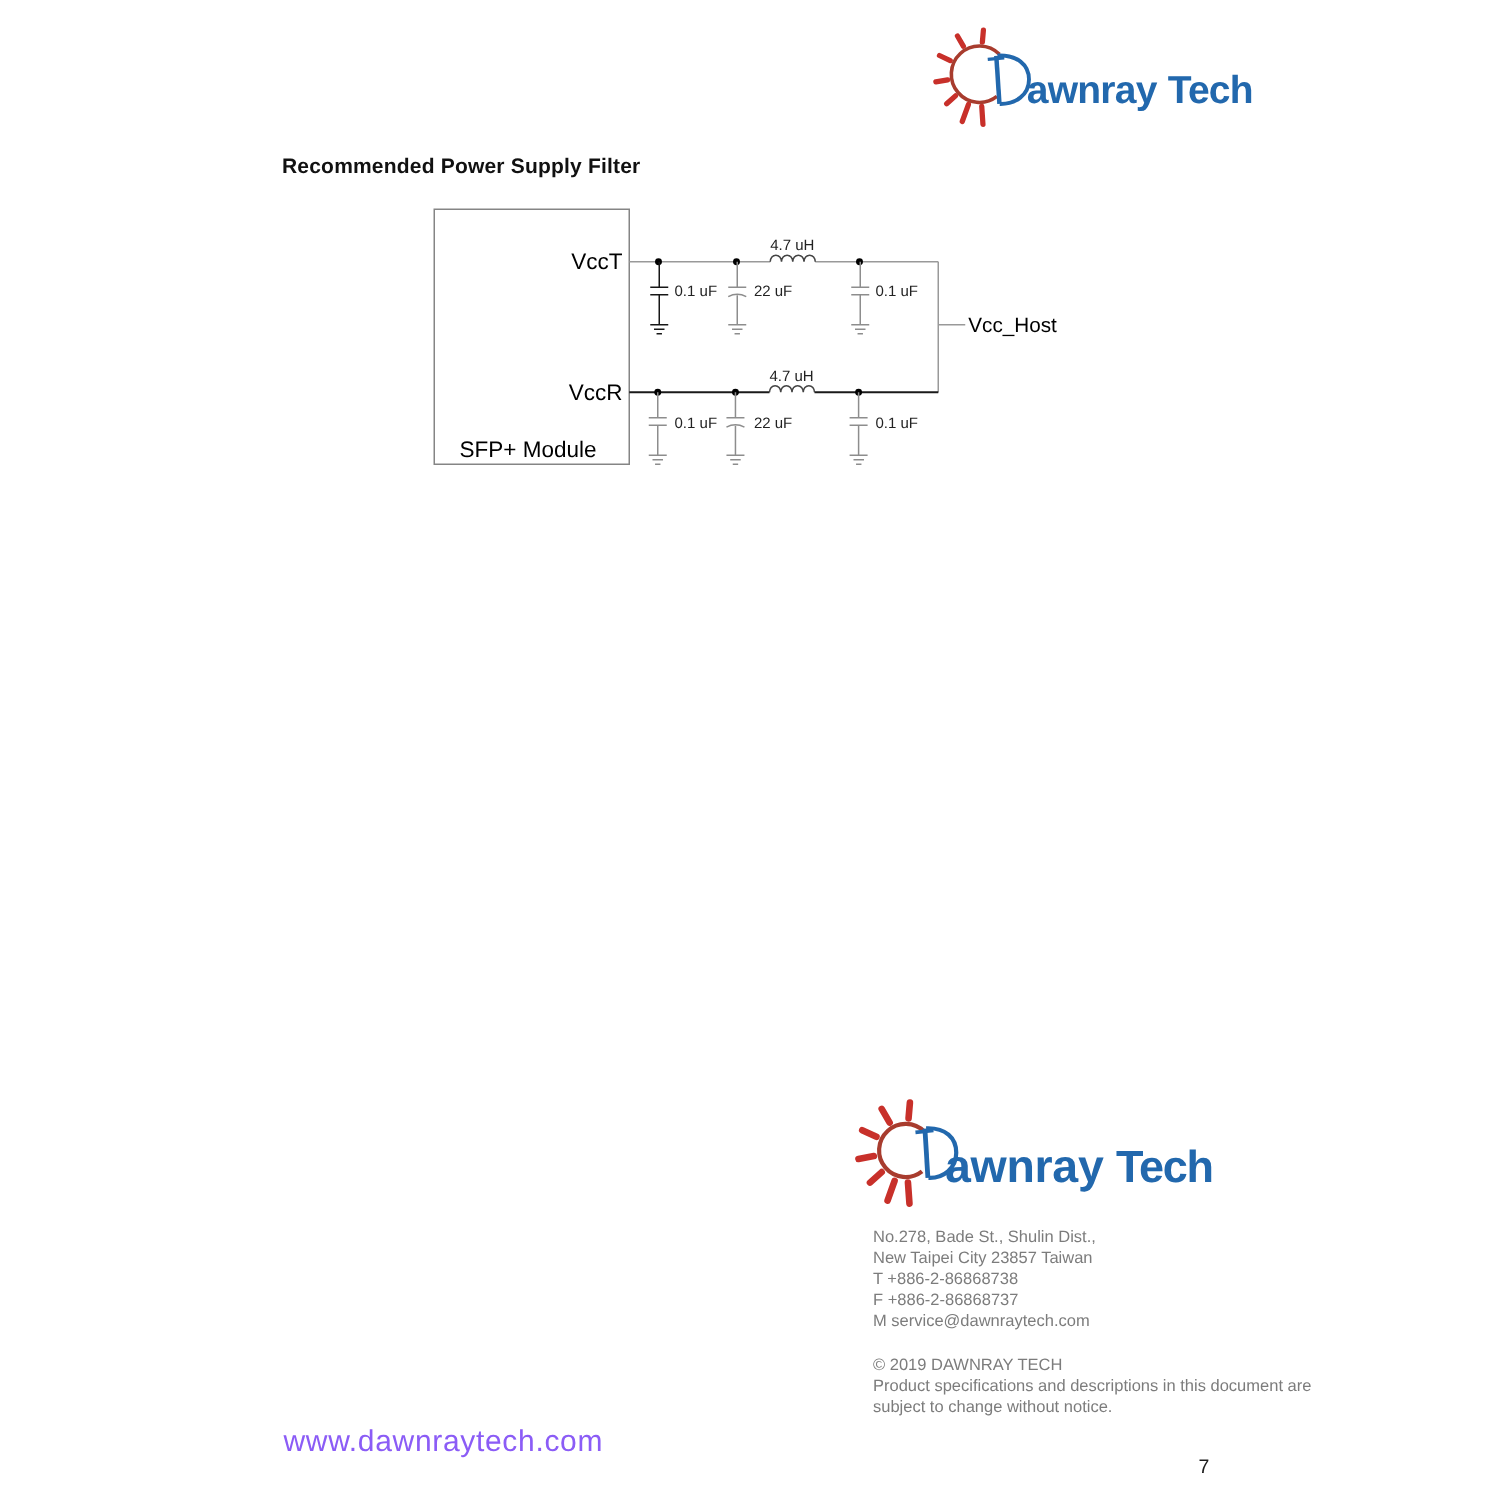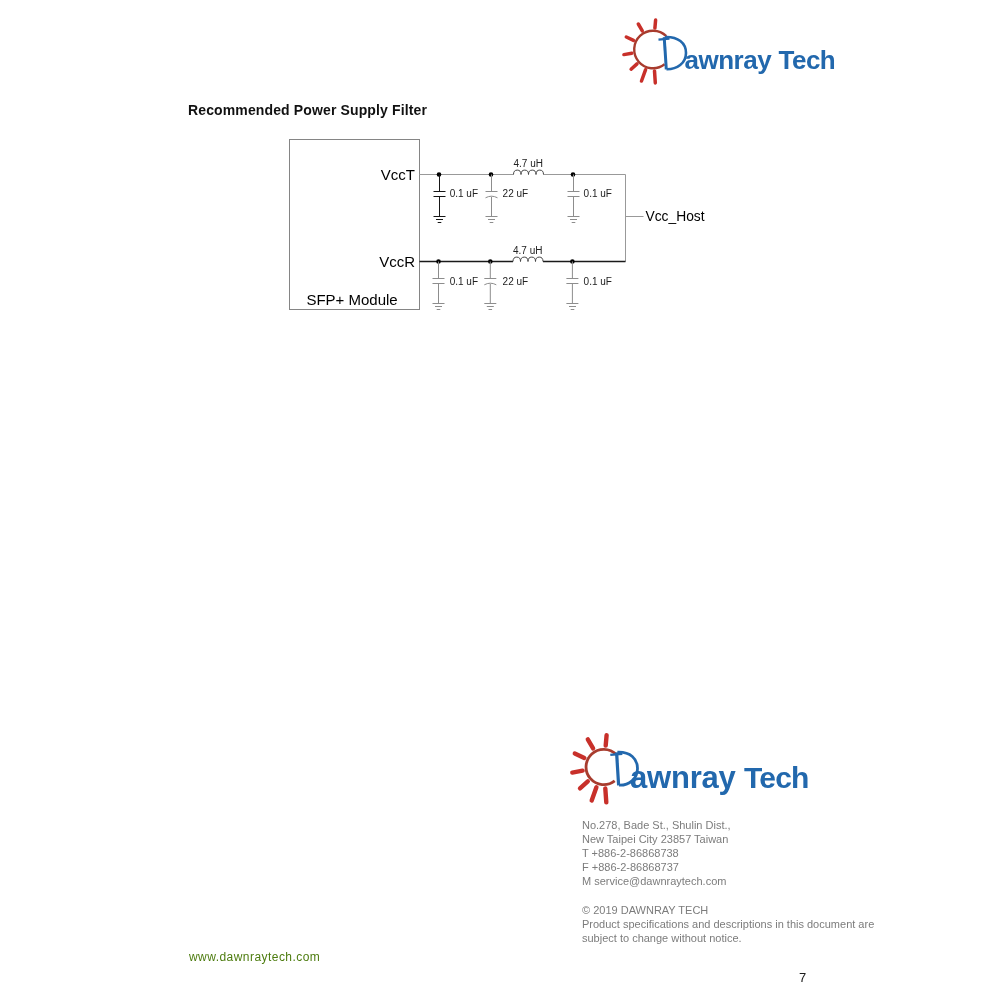--- a/index.html
+++ b/index.html
@@ -163,14 +163,14 @@
 New Taipei City 23857 Taiwan<br>
 T +886-2-86868738<br>
 F +886-2-86868737<br>
 M service@dawnraytech.com<br>
 <br>
 © 2019 DAWNRAY TECH<br>
 Product specifications and descriptions in this document are<br>
 subject to change without notice.
 </div>
 
-<div class="abs" style="left:189px;top:950px;font-size:12px;letter-spacing:0.45px;color:#4d7c0f;">www.dawnraytech.com</div>
+<div class="abs" style="left:189px;top:950px;font-size:20px;letter-spacing:0.45px;color:#8b5cf6;">www.dawnraytech.com</div>
 <div class="abs" style="left:799px;top:970px;font-size:13px;color:#1c1c1c;">7</div>
 
 </body></html>

